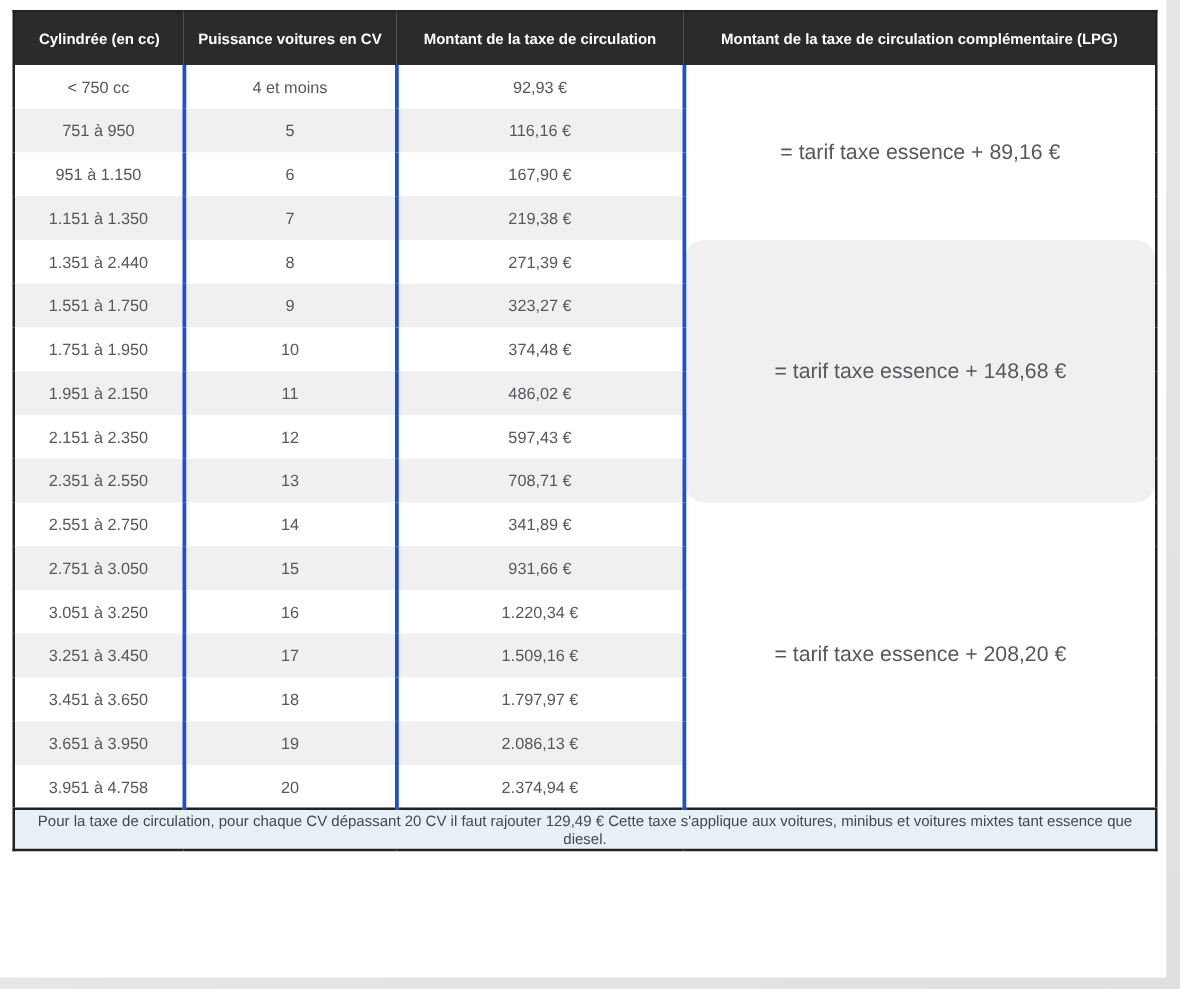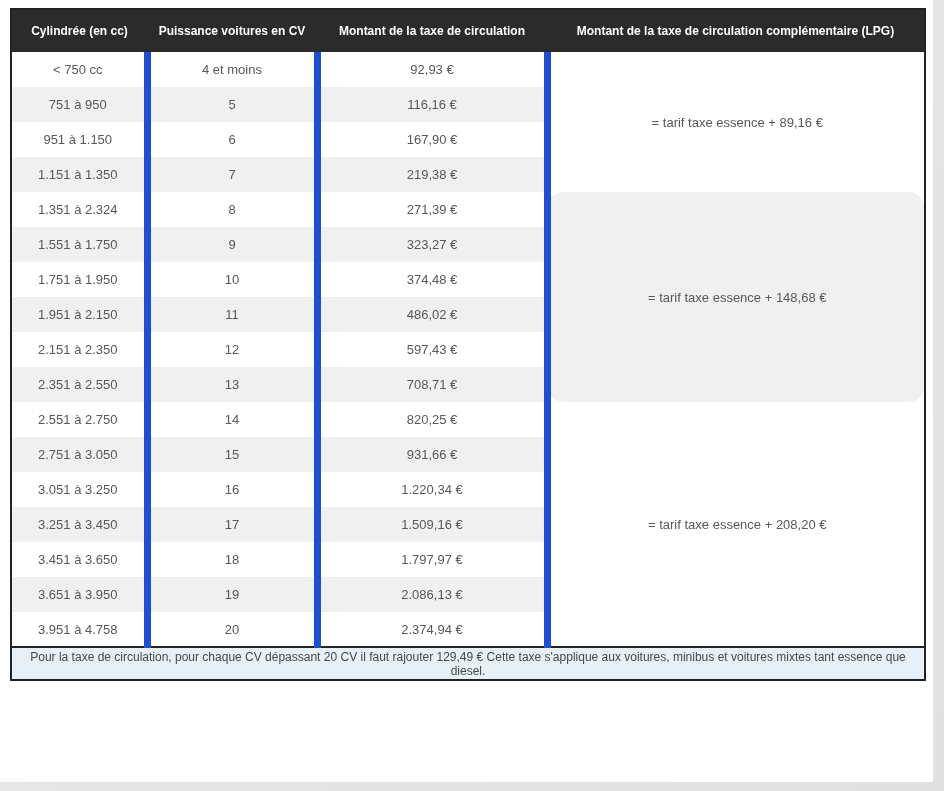--- a/index.html
+++ b/index.html
@@ -29,31 +29,31 @@
     background: #2b2b2b;
     color: #ffffff;
     font-weight: bold;
     font-size: 12px;
     height: 32px;
     text-align: center;
     vertical-align: middle;
     padding: 14px 4px;
   }
   td {
-    border-left: 7px solid #1d4ed8;
+    border-left: 3px solid #1d4ed8;
     text-align: center;
     vertical-align: middle;
     font-size: 13px;
     color: #55585c;
     background: #ffffff;
   }
   td:first-child { border-left: none; }
   td.data { height: 35px; }
   tbody tr:nth-child(even) td.data { background: #f0f0f0; }
-  td.lpg { font-size: 13px; color: #55585c; border-radius: 17px; }
+  td.lpg { font-size: 17px; color: #55585c; border-radius: 17px; }
   td.lpg-white { background: #ffffff; }
   td.lpg-gray  { background: #f0f0f0; }
   td.note {
     border-top: 2px solid #222222;
     border-left: none;
     background: #e7eff7;
     height: 33px;
     font-size: 12px;
     color: #44484c;
     padding: 0 12px;
@@ -94,21 +94,21 @@
         <td class="data">951 à 1.150</td>
         <td class="data">6</td>
         <td class="data">167,90 €</td>
       </tr>
       <tr>
         <td class="data">1.151 à 1.350</td>
         <td class="data">7</td>
         <td class="data">219,38 €</td>
       </tr>
       <tr>
-        <td class="data">1.351 à 2.324</td>
+        <td class="data">1.351 à 2.440</td>
         <td class="data">8</td>
         <td class="data">271,39 €</td>
         <td class="lpg lpg-gray" rowspan="6">= tarif taxe essence + 148,68 €</td>
       </tr>
       <tr>
         <td class="data">1.551 à 1.750</td>
         <td class="data">9</td>
         <td class="data">323,27 €</td>
       </tr>
       <tr>
@@ -127,21 +127,21 @@
         <td class="data">597,43 €</td>
       </tr>
       <tr>
         <td class="data">2.351 à 2.550</td>
         <td class="data">13</td>
         <td class="data">708,71 €</td>
       </tr>
       <tr>
         <td class="data">2.551 à 2.750</td>
         <td class="data">14</td>
-        <td class="data">820,25 €</td>
+        <td class="data">341,89 €</td>
         <td class="lpg lpg-white" rowspan="7">= tarif taxe essence + 208,20 €</td>
       </tr>
       <tr>
         <td class="data">2.751 à 3.050</td>
         <td class="data">15</td>
         <td class="data">931,66 €</td>
       </tr>
       <tr>
         <td class="data">3.051 à 3.250</td>
         <td class="data">16</td>

